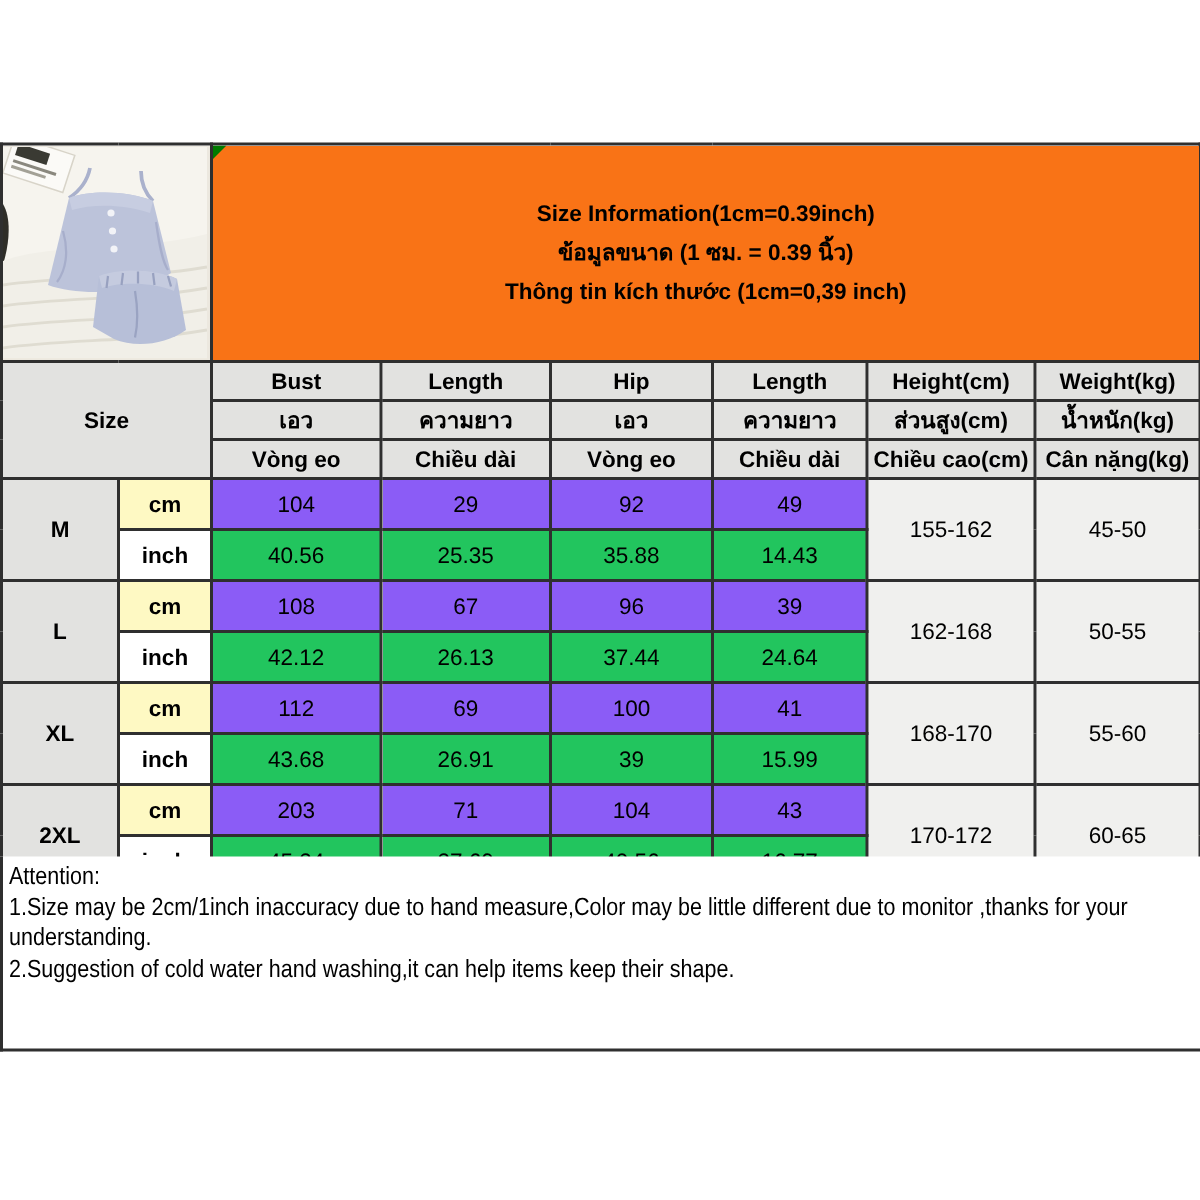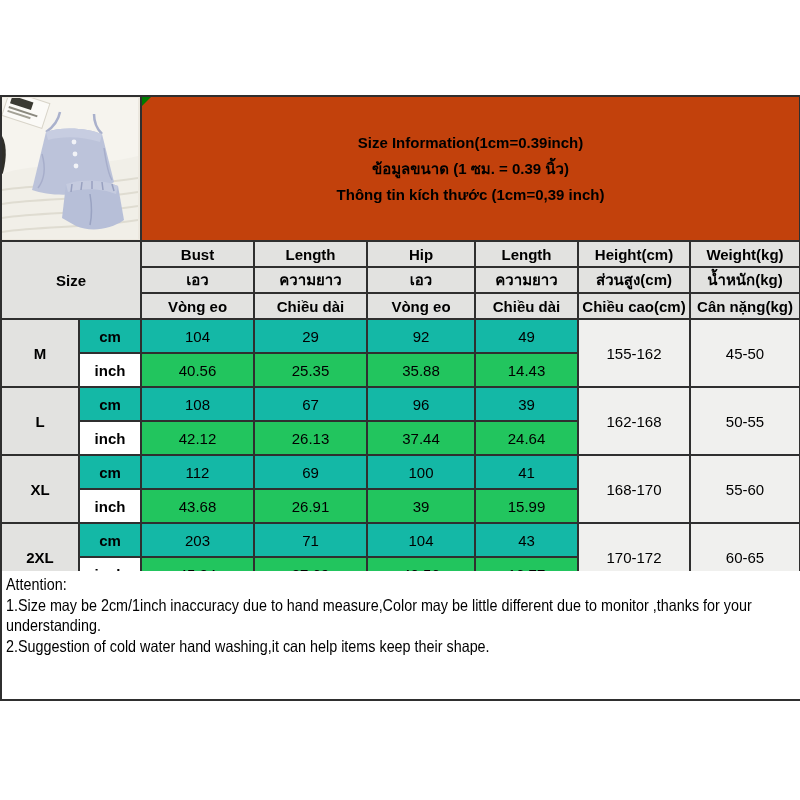--- a/index.html
+++ b/index.html
@@ -11,33 +11,33 @@
   #size-table{
     position:absolute;left:0;top:95px;width:799px;
     border-collapse:collapse;table-layout:fixed;
   }
   #size-table td{
     border:2px solid #2f2f2f;text-align:center;vertical-align:middle;
     padding:0;font-size:15px;overflow:hidden;
   }
   td.img-cell{padding:0;background:#ece8df;}
   td.title-cell{
-    background:#c2410c;font-weight:bold;font-size:17px;line-height:26px;
+    background:#f97316;font-weight:bold;font-size:17px;line-height:26px;
     position:relative;
   }
   .note-triangle{
     position:absolute;left:0;top:0;width:0;height:0;
     border-top:9px solid #007b00;border-right:9px solid transparent;
   }
   td.size-head{background:#e2e2e0;font-weight:bold;font-size:34px;}
   td.col-head{background:#e2e2e0;font-weight:bold;height:24px;font-size:15px;}
   td.size-label{background:#e2e2e0;font-weight:bold;font-size:17px;}
-  td.unit-cell{font-weight:bold;background:#14b8a6;height:32px;}
+  td.unit-cell{font-weight:bold;background:#fef9c3;height:32px;}
   td.unit-cell.inch{background:#ffffff;}
-  td.cm-val{background:#14b8a6;height:32px;}
+  td.cm-val{background:#8b5cf6;height:32px;}
   td.inch-val{background:#22c55e;height:32px;}
   td.range-cell{background:#f0f0ee;}
   
   #attention-box{
     position:absolute;left:0;top:571px;width:795px;height:125px;
     border-left:2px solid #2f2f2f;border-right:2px solid #2f2f2f;
     border-bottom:2px solid #2f2f2f;background:#fff;
     padding:3px 0 0 4px;
   }
   .att-line{

